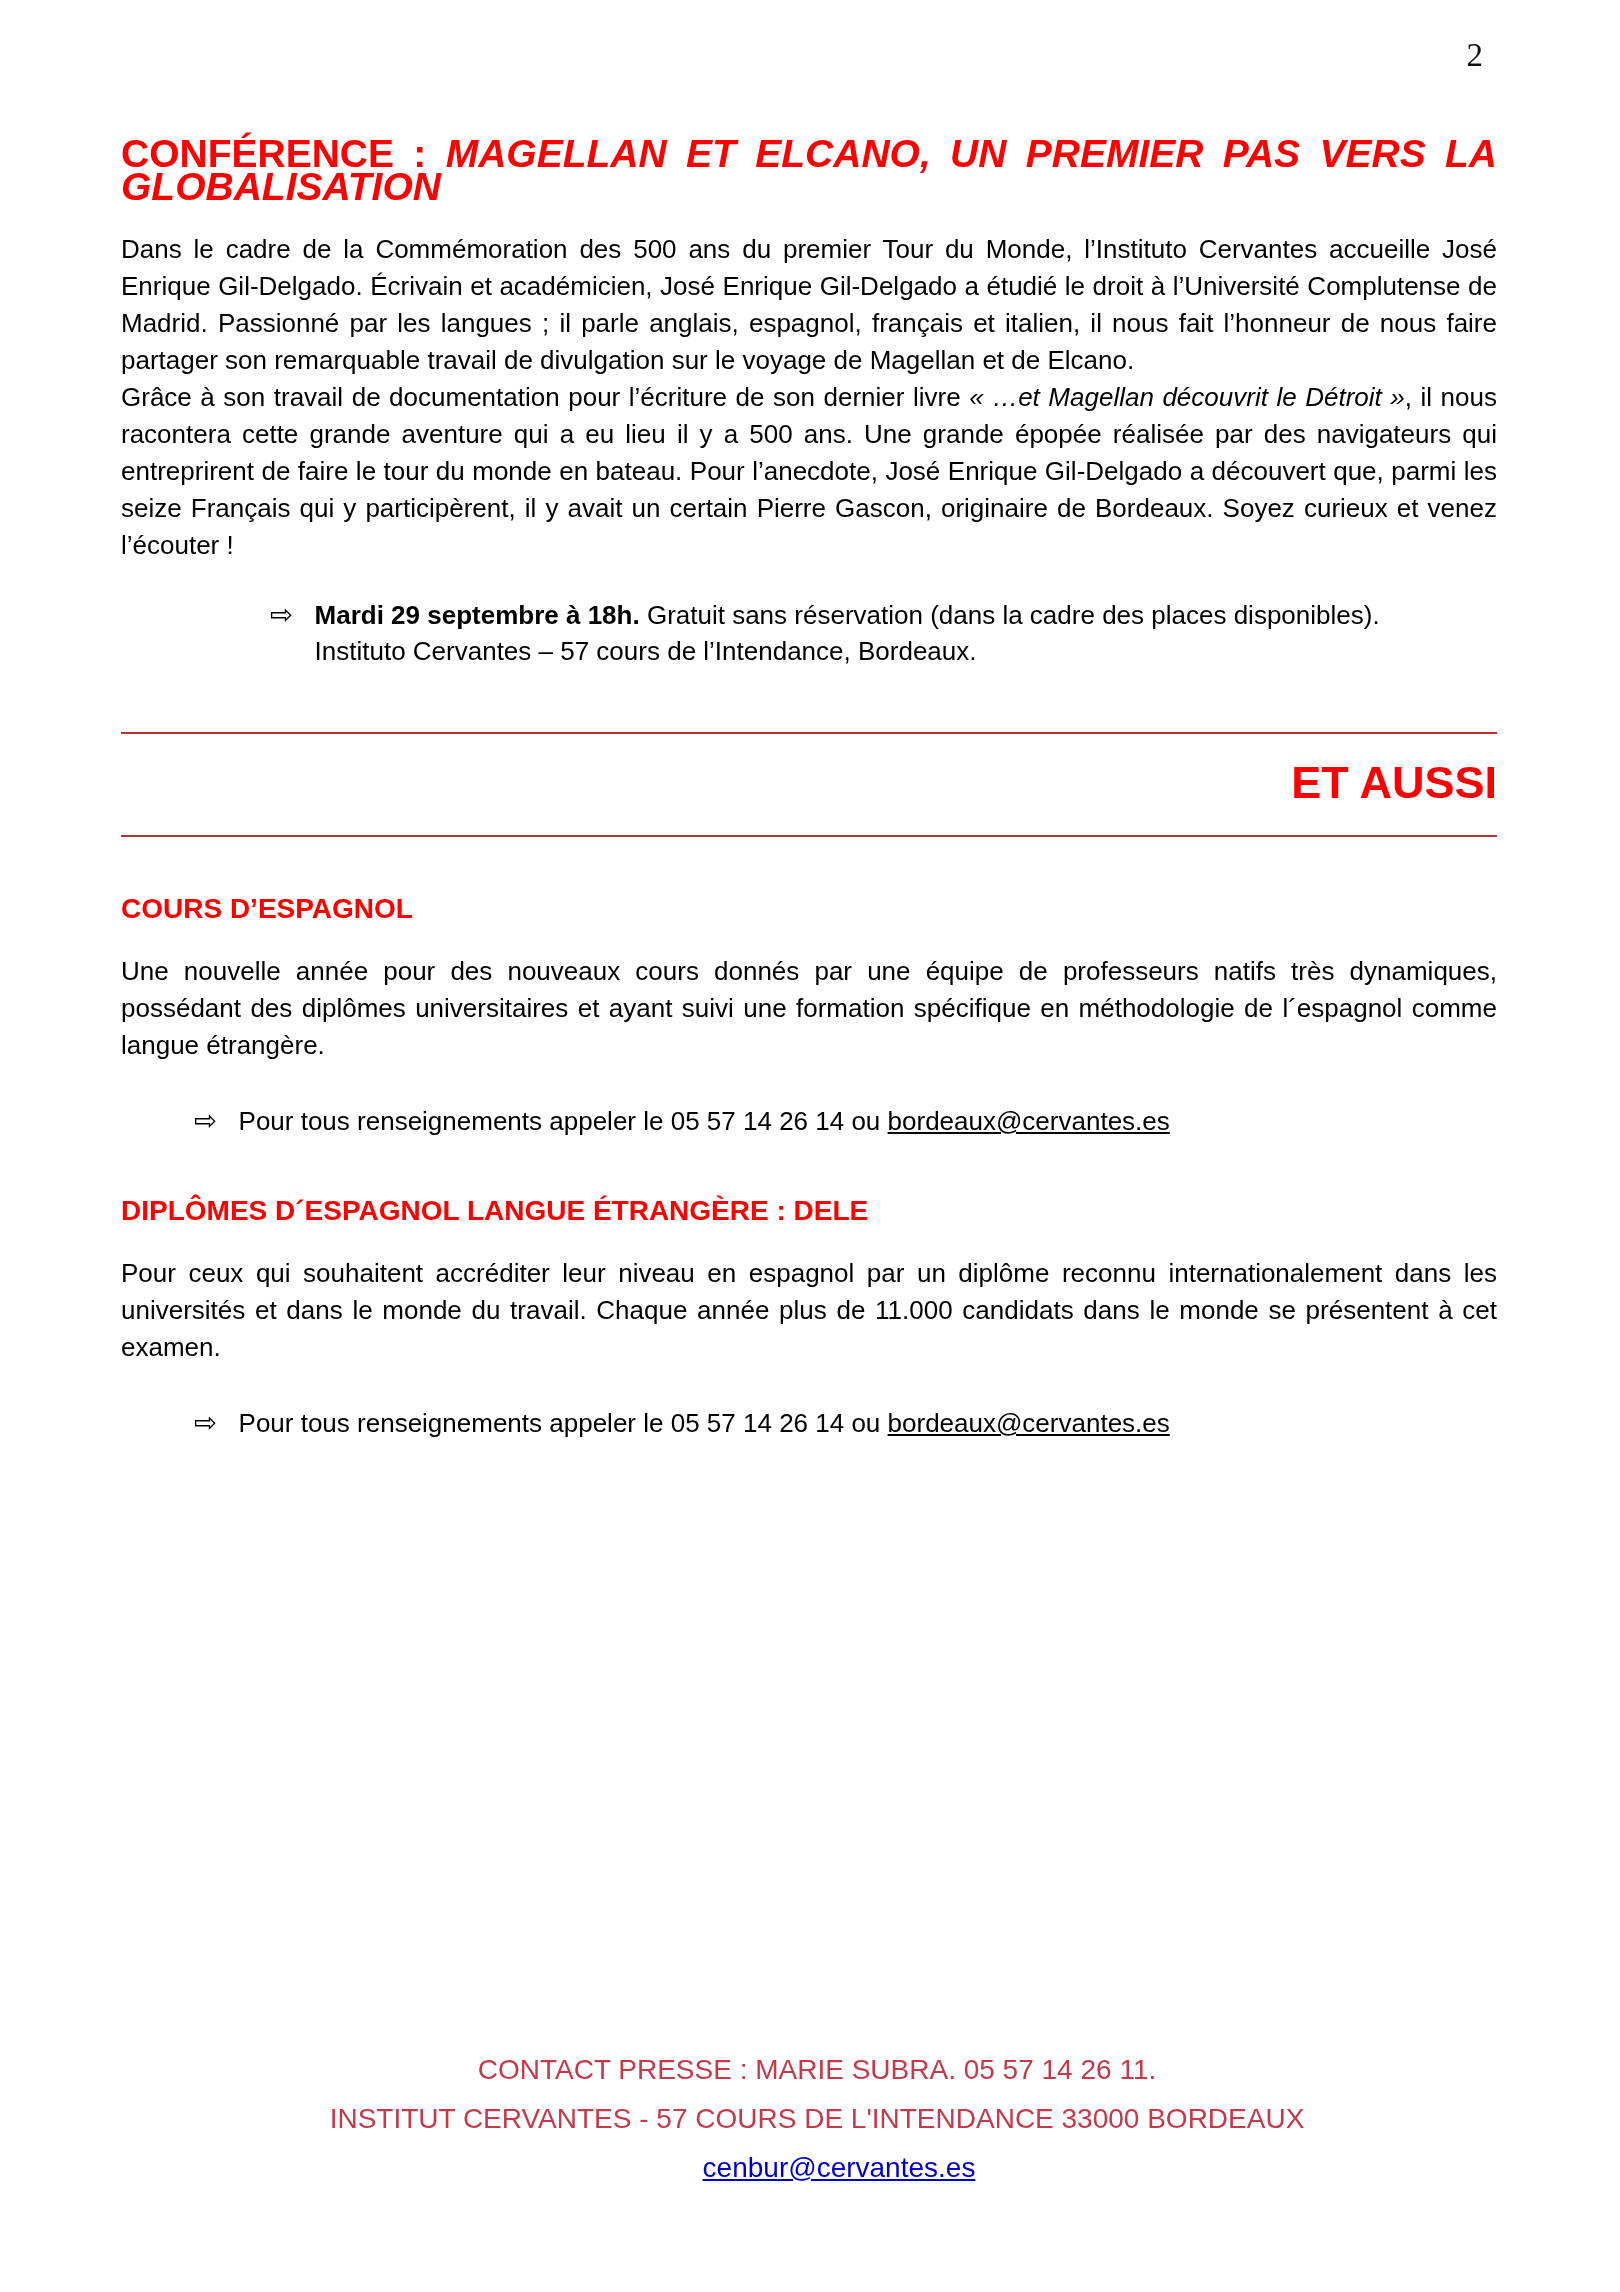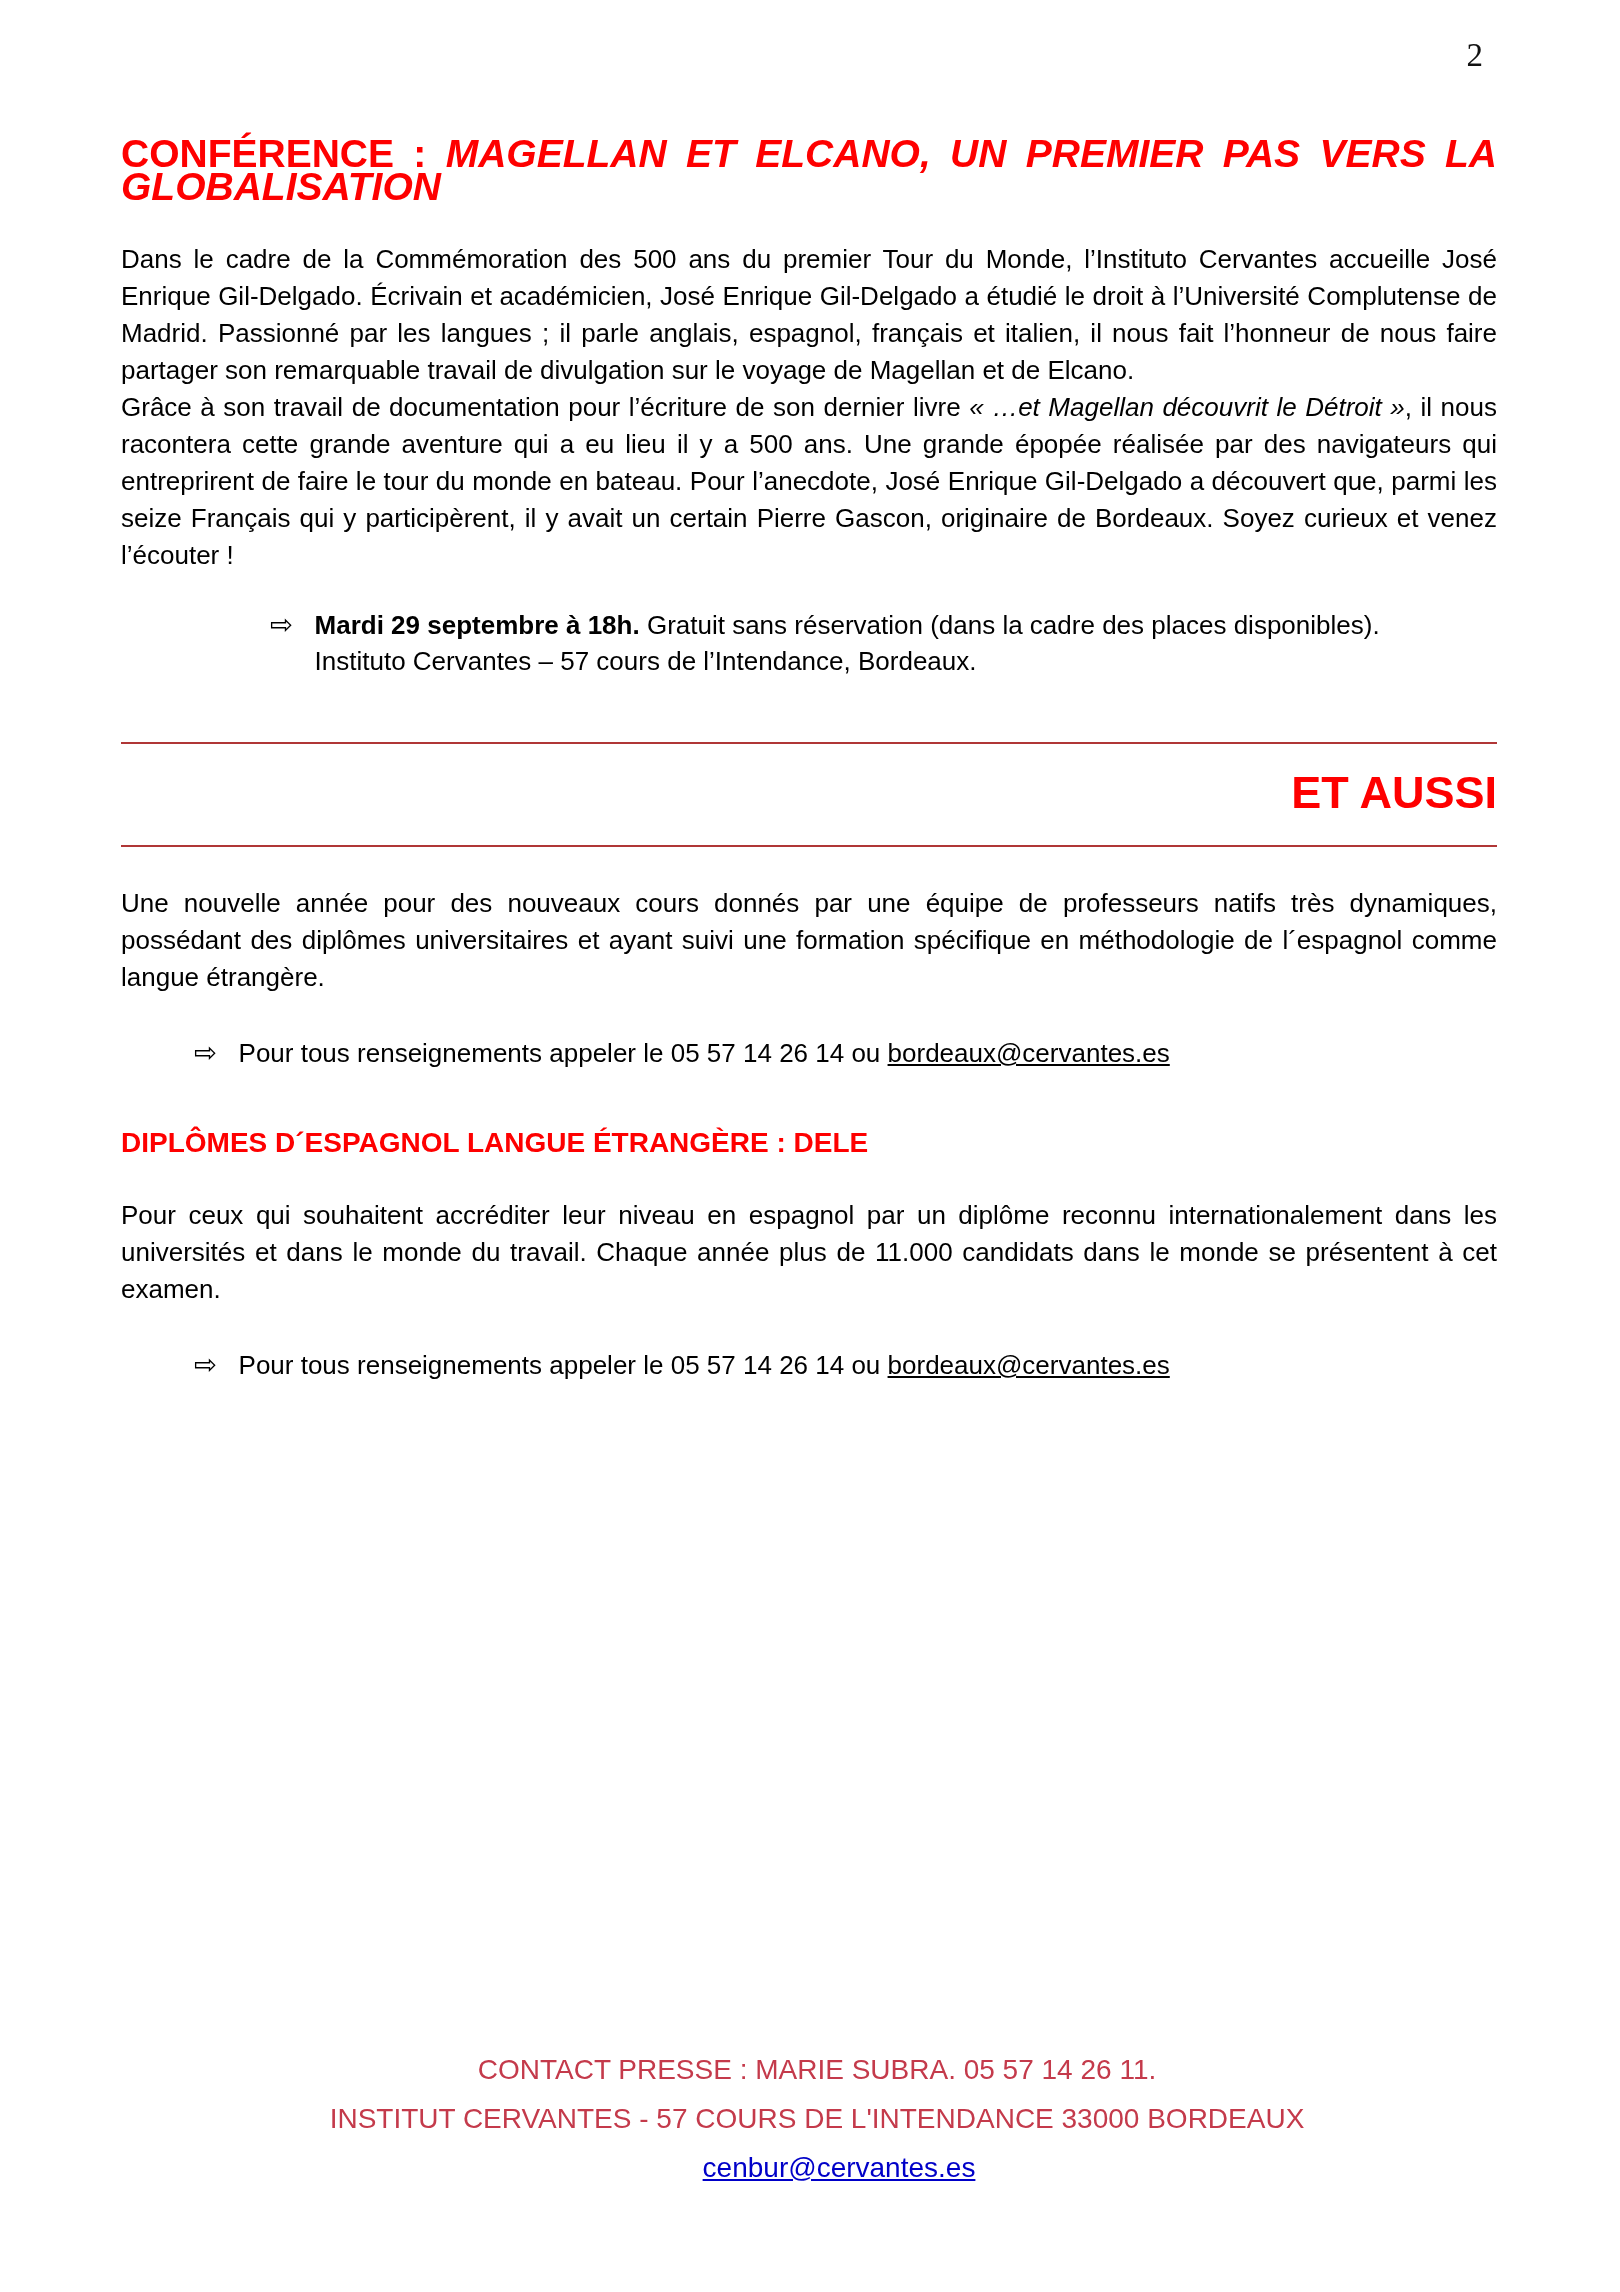--- a/index.html
+++ b/index.html
@@ -29,21 +29,21 @@
     font-size: 39px;
     font-weight: bold;
     color: #FE0000;
     line-height: 33px;
     text-align: justify;
     text-align-last: justify;
   }
   .conf-heading .prefix { font-style: normal; }
   .conf-heading .ital { font-style: italic; }
   .body-block {
-    margin-top: 38px;
+    margin-top: 28px;
     font-size: 26px;
     line-height: 37px;
     text-align: justify;
   }
   .para { margin: 0; }
   .ital { font-style: italic; }
   .bold { font-weight: bold; }
   .bullet {
     display: flex;
     align-items: flex-start;
@@ -123,20 +123,21 @@
       <span class="arrow">⇨</span>
       <div><span class="bold">Mardi 29 septembre à 18h.</span><span> Gratuit sans réservation (dans la cadre des places disponibles).</span><br><span>Instituto Cervantes – 57 cours de l’Intendance, Bordeaux.</span></div>
     </div>
 
     <hr class="redline">
 
     <div class="et-aussi">ET AUSSI</div>
 
     <hr class="redline redline-2">
 
+    <h2 class="section-heading">COURS D’ESPAGNOL</h2>
 
     <div class="body-block">
       <p class="para">Une nouvelle année pour des nouveaux cours donnés par une équipe de professeurs natifs très dynamiques, possédant des diplômes universitaires et ayant suivi une formation spécifique en méthodologie de l´espagnol comme langue étrangère.</p>
     </div>
 
     <div class="bullet bullet-sm">
       <span class="arrow">⇨</span>
       <div><span>Pour tous renseignements appeler le 05 57 14 26 14 ou </span><a class="mail-link" href="#">bordeaux@cervantes.es</a></div>
     </div>
 

